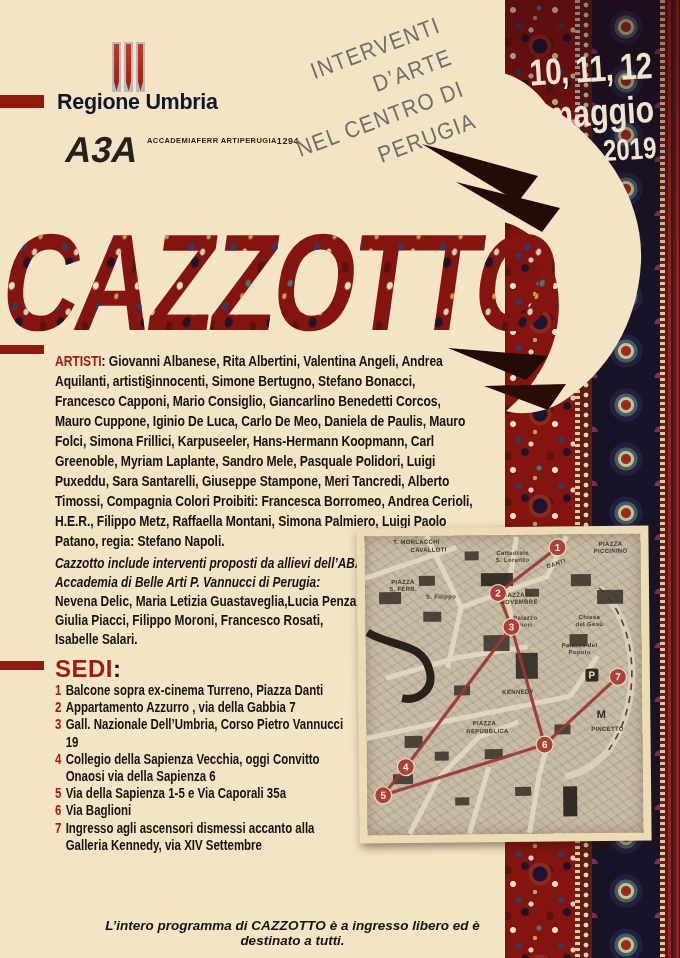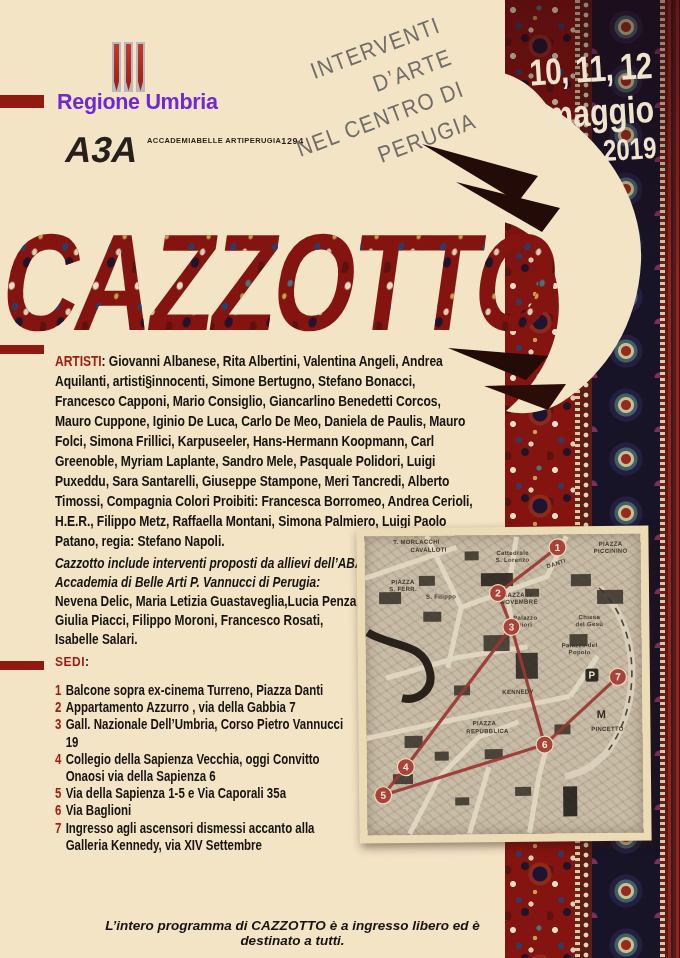--- a/index.html
+++ b/index.html
@@ -55,21 +55,21 @@
     transform:skewX(-8deg) scaleY(1.3);transform-origin:top left;
     -webkit-background-clip:text;background-clip:text;color:transparent;
     white-space:nowrap;
   }
   
   .regione-icon{position:absolute;left:112px;top:42px;display:flex;gap:3px;}
   .gonfalone{width:9px;height:50px;background:#b7b9bd;position:relative;}
   .gonfalone::after{content:"";position:absolute;left:2px;right:2px;top:2px;bottom:1px;
     background:linear-gradient(180deg,#c3392b,#9c1d14);
     clip-path:polygon(0 0,100% 0,100% 80%,50% 100%,0 80%);}
-  .regione-label{position:absolute;left:57px;top:90px;font-size:21.5px;font-weight:700;color:#6d28d9;letter-spacing:-.3px;}
+  .regione-label{position:absolute;left:57px;top:90px;font-size:21.5px;font-weight:700;color:#0f172a;letter-spacing:-.3px;}
   .dash{position:absolute;left:0;background:#8e1a10;}
   .dash-top{top:95px;width:44px;height:13px;}
   .dash-artisti{top:345px;width:44px;height:9px;}
   .dash-sedi{top:661px;width:44px;height:9px;}
   .aba{position:absolute;left:66px;top:134px;display:flex;align-items:flex-start;gap:9px;color:#271f19;}
   .aba-mark{font-size:36px;font-weight:700;line-height:.9;transform:skewX(-12deg);}
   .aba-col{display:flex;flex-direction:row;padding-top:2px;}
   .aba-col .s{font-size:7.5px;font-weight:700;line-height:9px;letter-spacing:.4px;}
   .aba-col .y{font-size:9px;font-weight:700;line-height:10px;letter-spacing:.6px;}
   
@@ -92,21 +92,21 @@
   .artists{
     position:absolute;left:55px;top:351px;width:516px;z-index:5;
     font-size:14.8px;font-weight:700;line-height:20px;color:#171310;letter-spacing:-.1px;
   }
   .red{color:#9e1b12;}
   .students{
     position:absolute;left:55px;top:554px;width:376px;z-index:5;
     font-size:14.5px;font-weight:700;line-height:19px;color:#171310;
   }
   .students .intro{font-style:italic;}
-  .sedi-heading{position:absolute;left:55px;top:655px;z-index:5;font-size:12px;font-weight:700;color:#9e1b12;letter-spacing:.5px;text-align:center;}
+  .sedi-heading{position:absolute;left:55px;top:655px;z-index:5;font-size:24px;font-weight:700;color:#9e1b12;letter-spacing:.5px;text-align:center;}
   .sedi-heading .colon{color:#171310;}
   .sedi-list{
     position:absolute;left:55px;top:682px;width:370px;z-index:5;
     font-size:14px;font-weight:700;line-height:17.2px;color:#171310;
   }
   .sedi-item{display:flex;}
   .sedi-num{color:#9e1b12;width:13px;flex:none;}
   
   .map-frame{
     position:absolute;left:358px;top:527px;width:292px;height:315px;z-index:6;
@@ -158,21 +158,21 @@
     <div class="gonfalone"></div>
     <div class="gonfalone"></div>
   </div>
   <div class="dash dash-top"></div>
   <div class="regione-label">Regione Umbria</div>
 
   <div class="aba">
     <div class="aba-mark">A3A</div>
     <div class="aba-col">
       <span class="s">ACCADEMIA</span>
-      <span class="s">BELLE ARTI</span>
+      <span class="s">FERR ARTI</span>
       <span class="s">PERUGIA</span>
       <span class="y">1294</span>
     </div>
   </div>
 
   <div class="tagline">
     <div>INTERVENTI</div>
     <div>D’ARTE</div>
     <div>NEL CENTRO DI</div>
     <div>PERUGIA</div>

